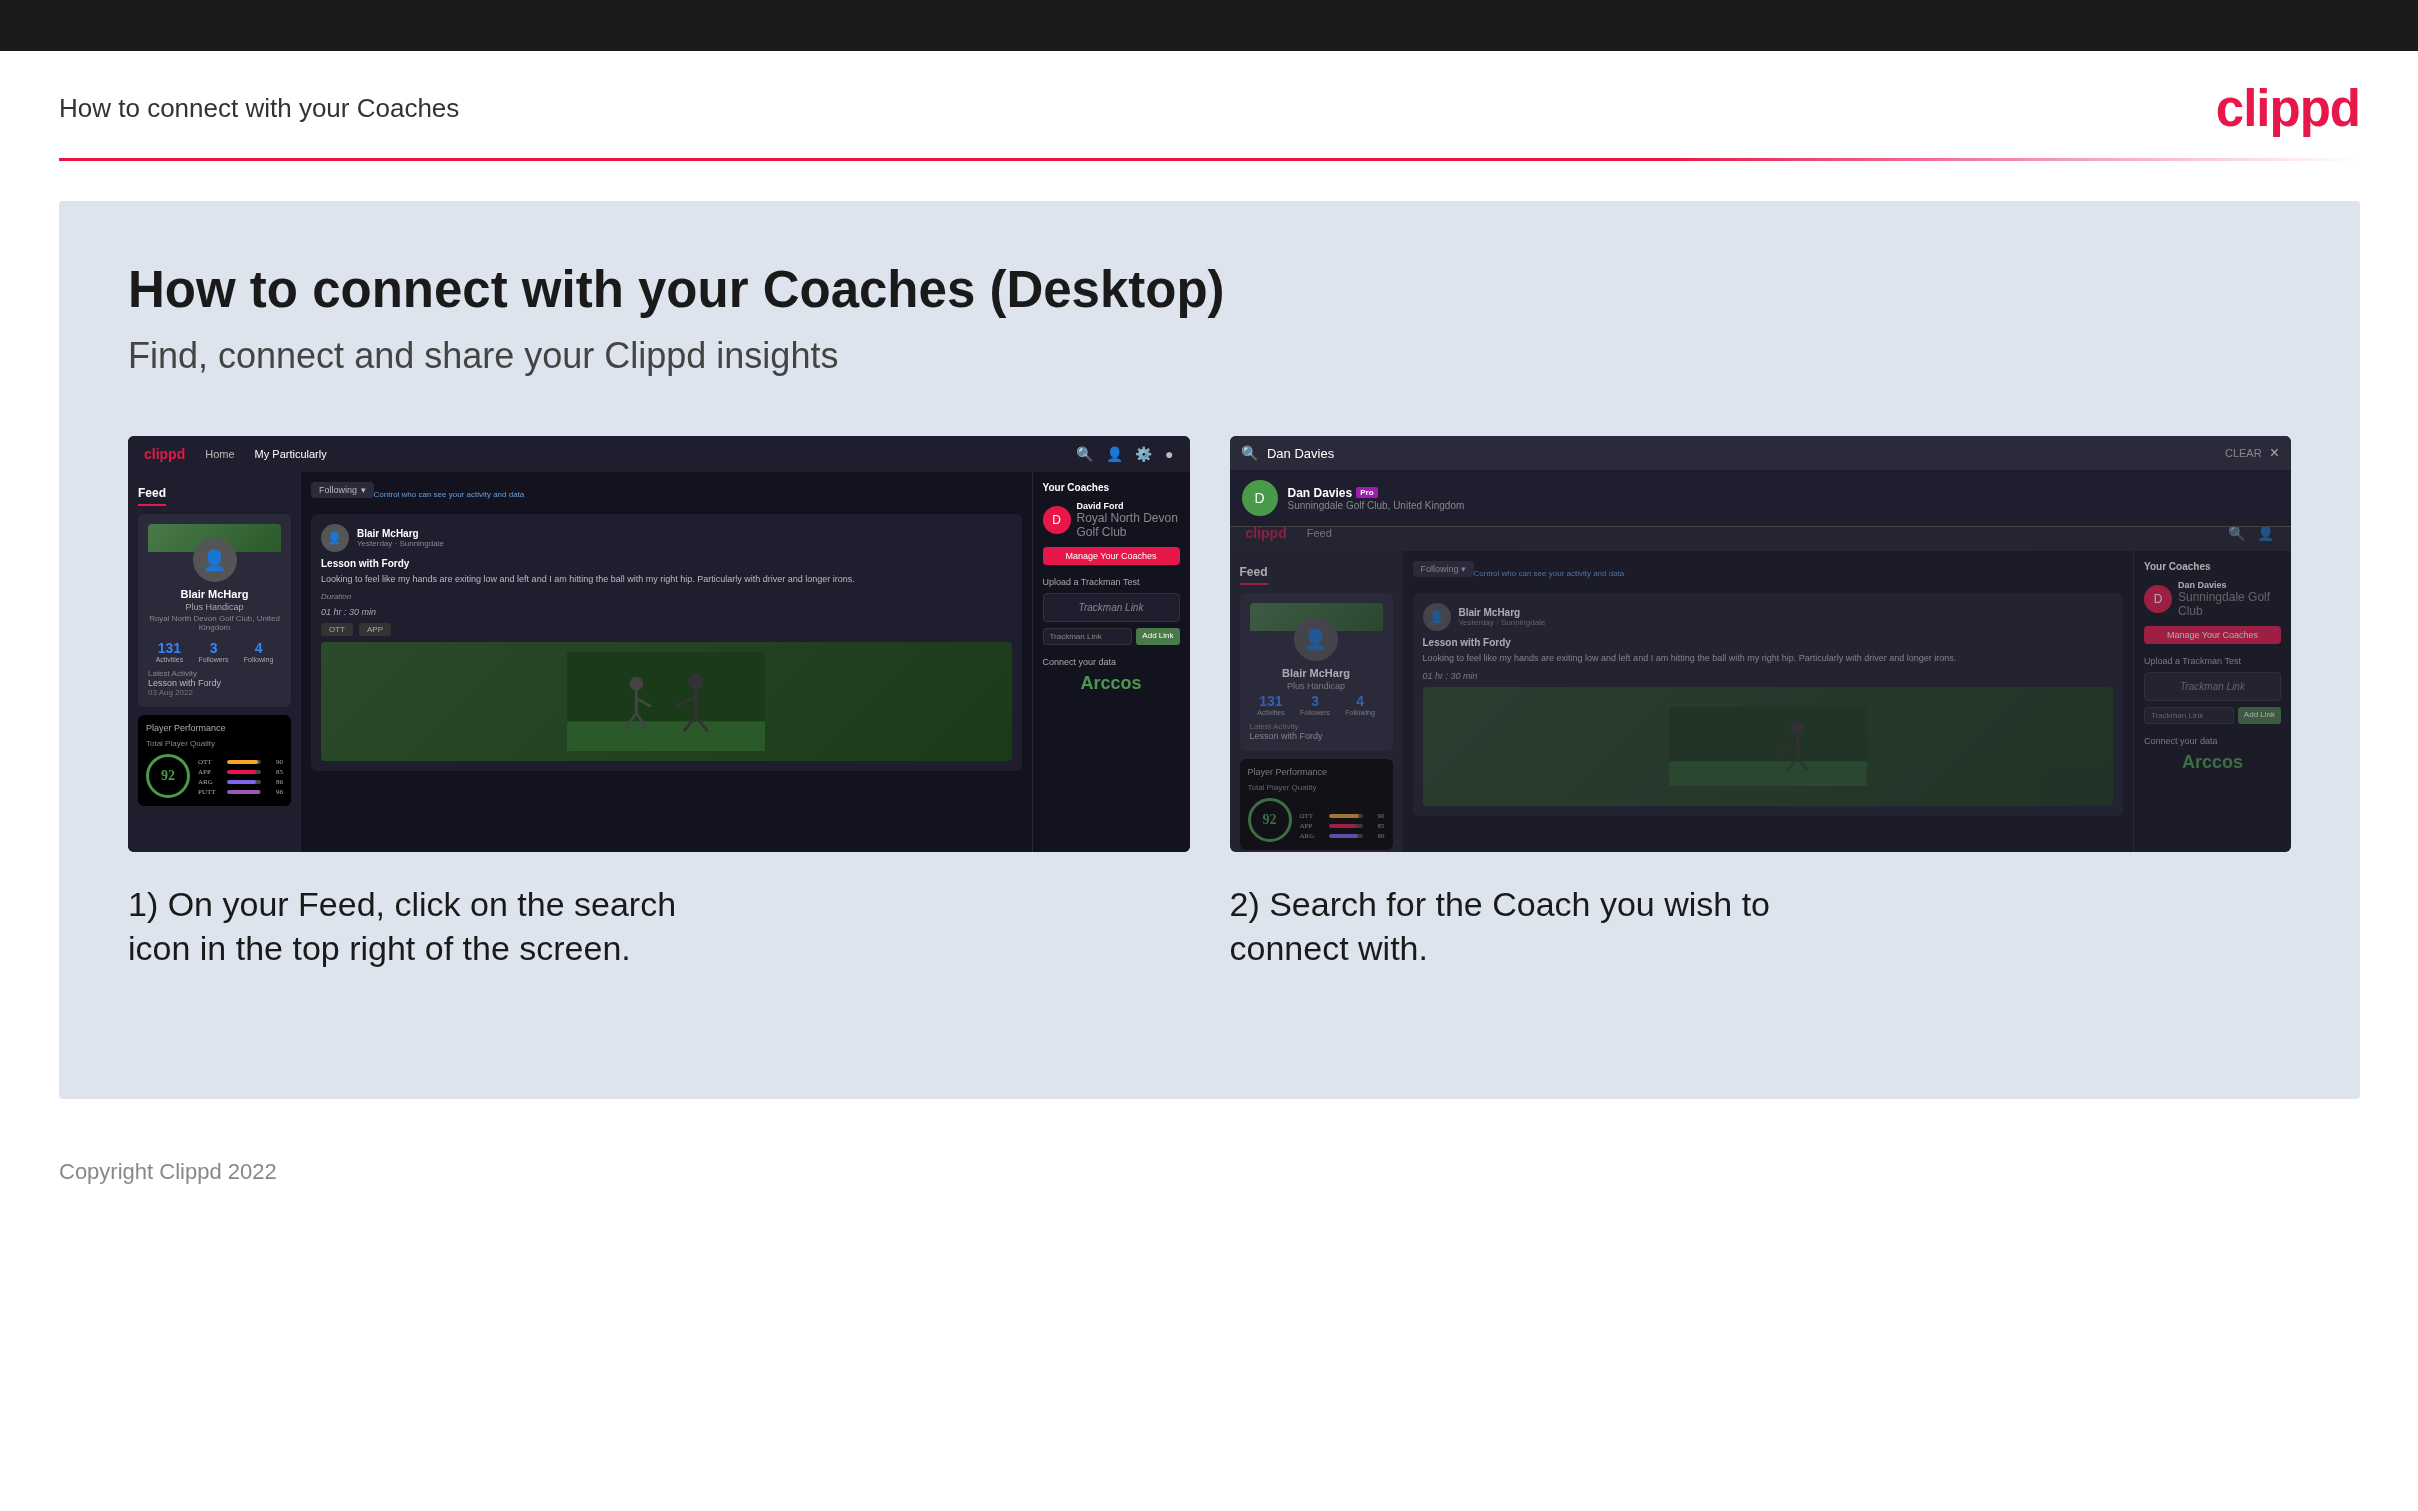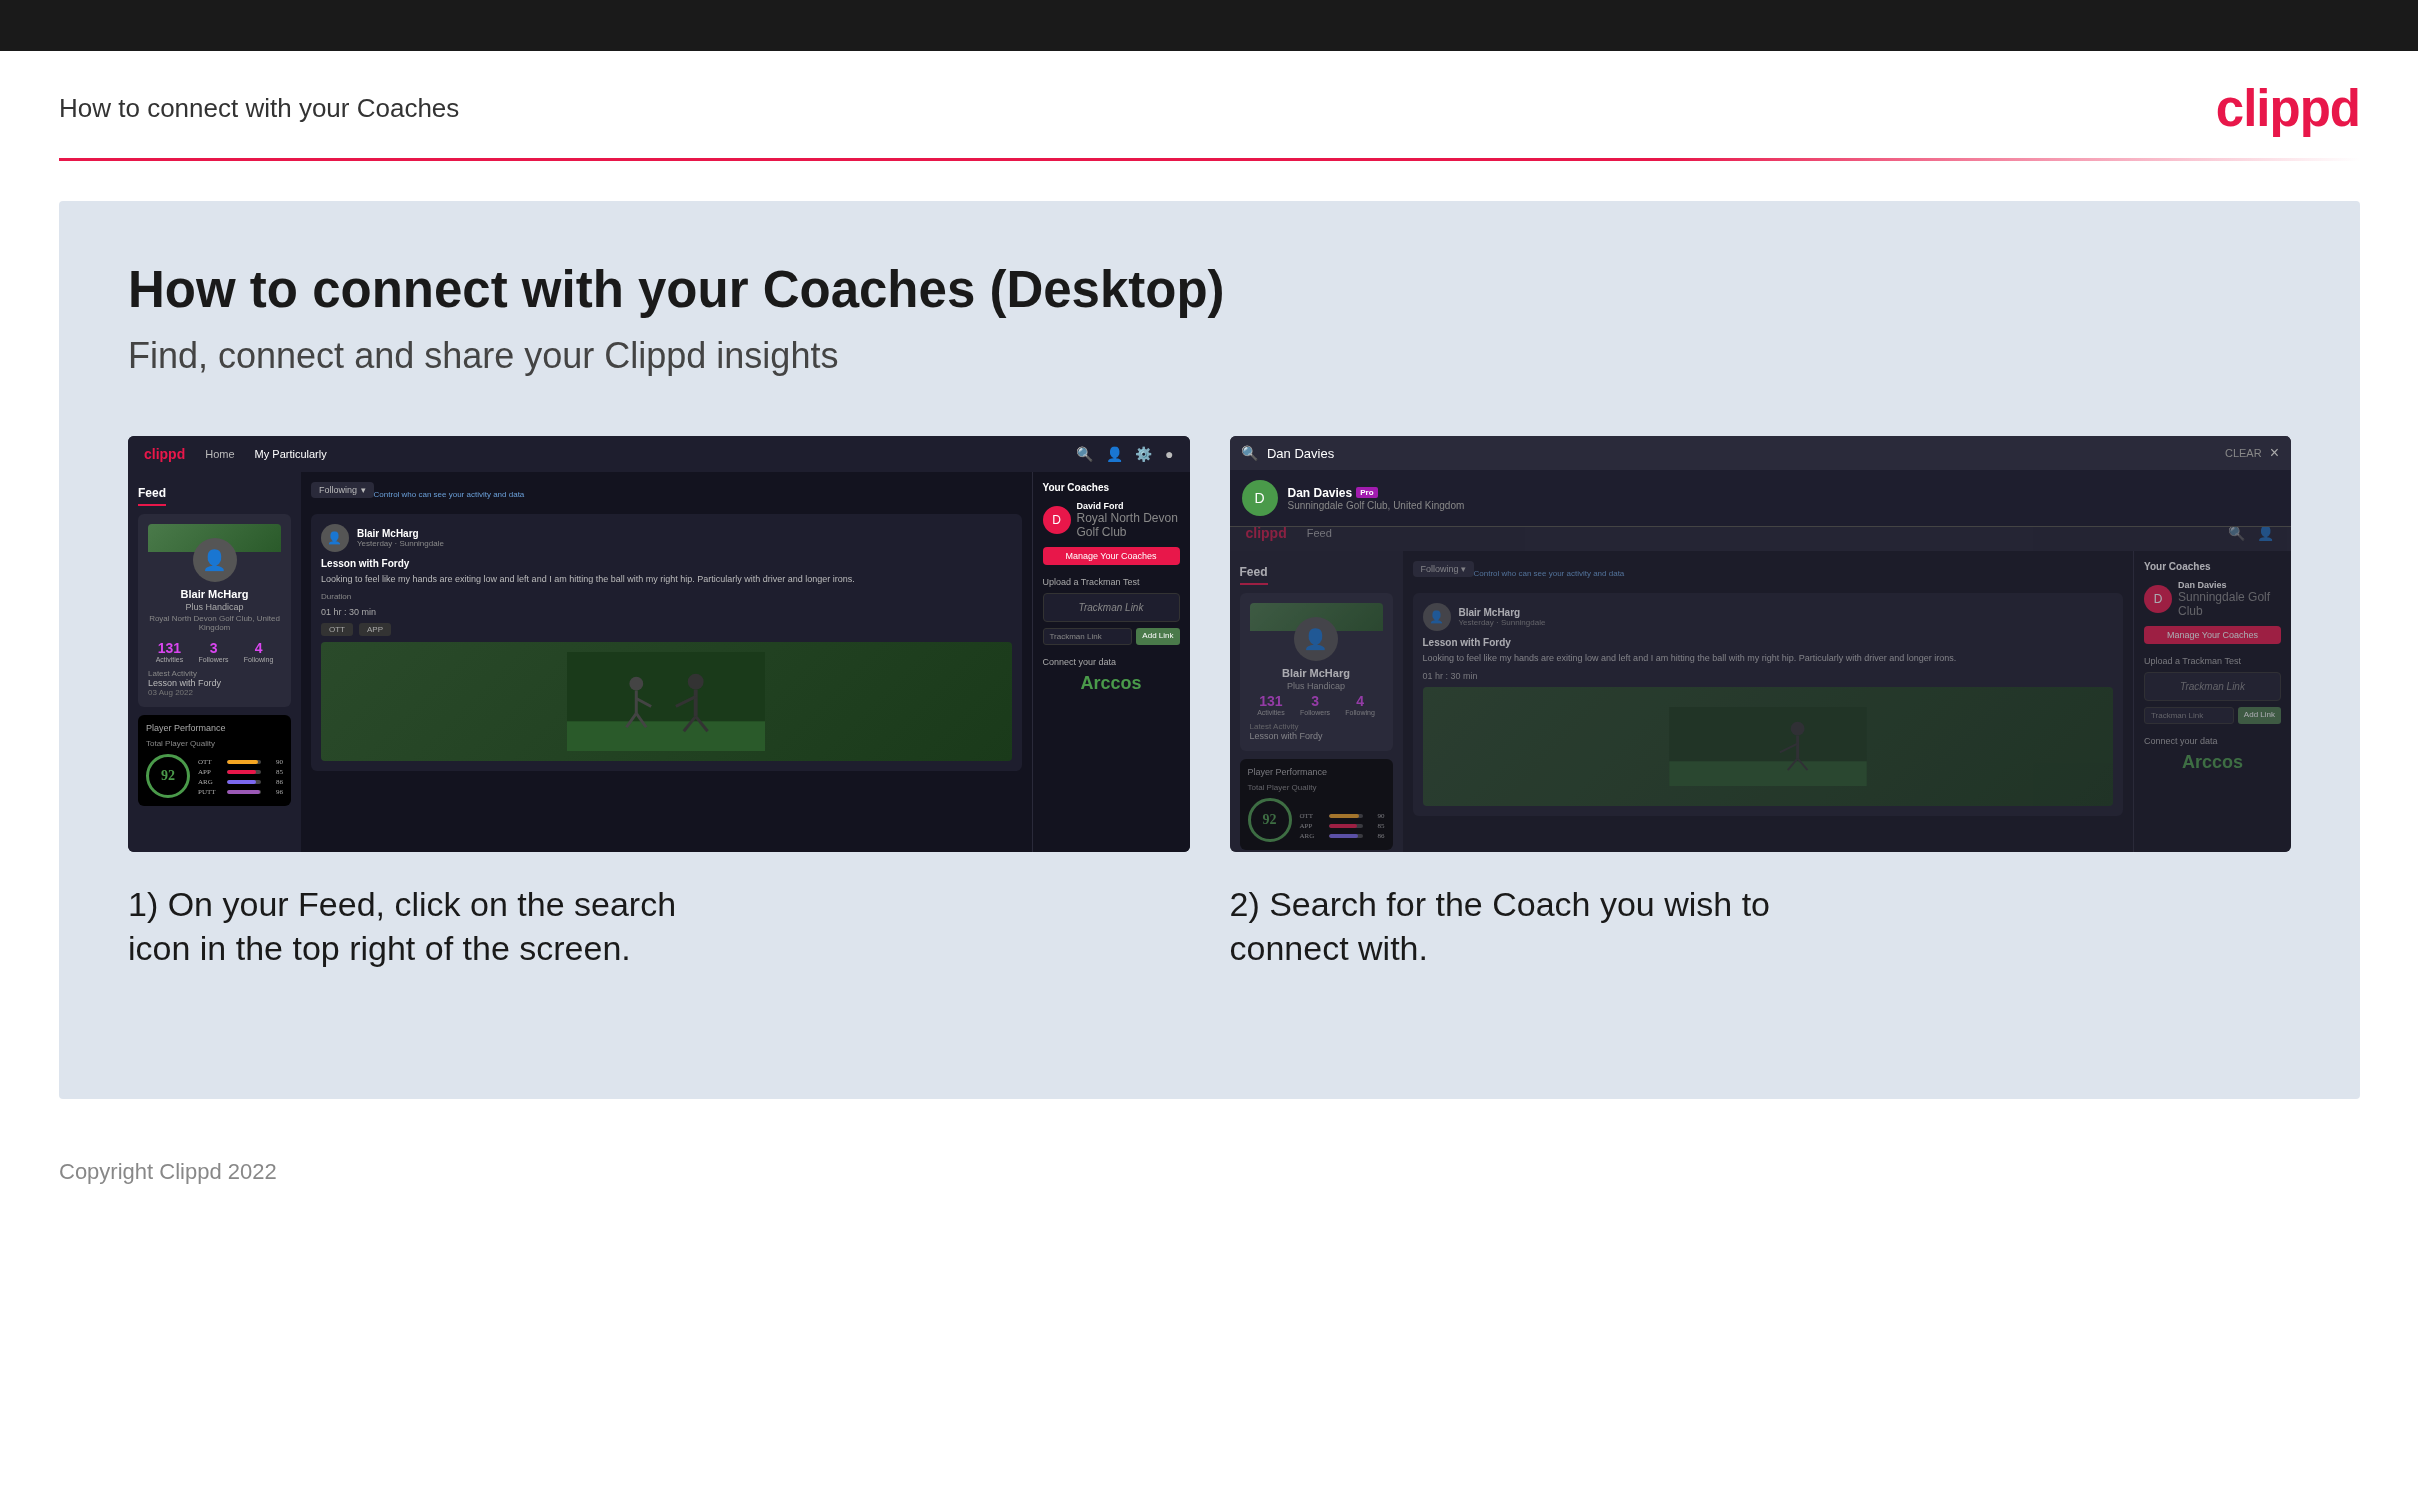--- a/index.html
+++ b/index.html
@@ -198,21 +198,21 @@
       display: flex;
       justify-content: space-around;
       margin-bottom: 6px;
     }
     .stat-item {
       text-align: center;
     }
     .stat-num {
       font-size: 14px;
       font-weight: 700;
-      color: #d946ef;
+      color: #3b82f6;
     }
     .stat-label {
       font-size: 7px;
       color: #aaa;
     }
     .latest-activity {
       margin-top: 6px;
       text-align: left;
     }
     .activity-label {
@@ -353,20 +353,21 @@
     .post-text {
       font-size: 9px;
       color: #bbb;
       line-height: 1.4;
       margin-bottom: 6px;
     }
     .post-duration {
       font-size: 9px;
       color: #aaa;
       margin-bottom: 6px;
+      font-style: italic;
     }
     .post-actions {
       display: flex;
       gap: 6px;
     }
     .post-btn {
       font-size: 8px;
       padding: 2px 8px;
       border-radius: 3px;
       background: #333;

